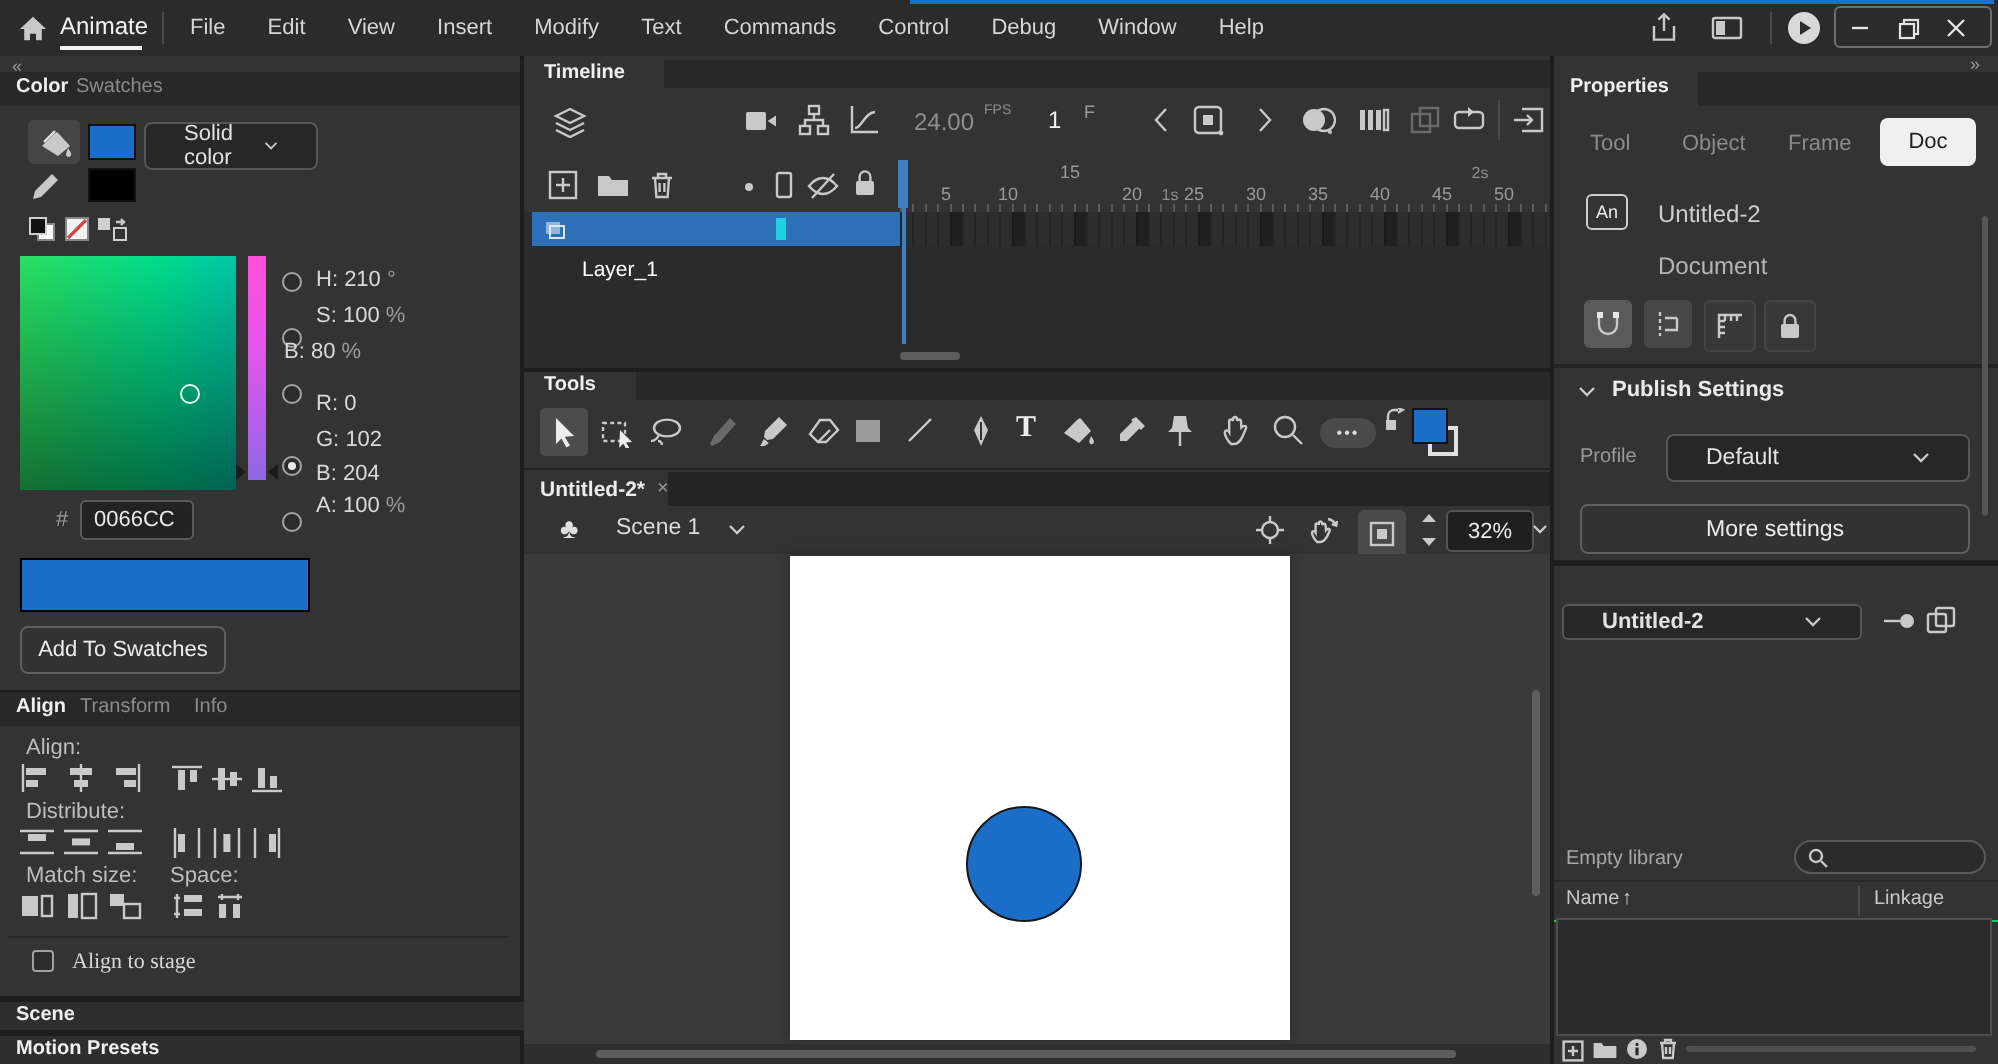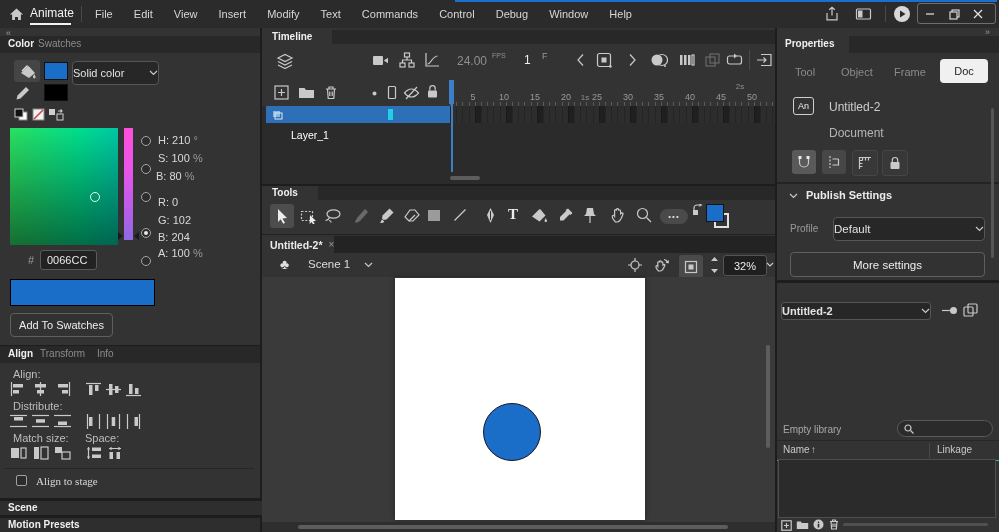--- a/index.html
+++ b/index.html
@@ -14,21 +14,21 @@
   .dim .ic{stroke:#6a6a6a;} .dim .icf{fill:#6a6a6a;}
   
   #titlebar{position:absolute;left:0;top:0;width:999px;height:28px;background:#2b2b2b;border-bottom:1px solid #191919;}
   .menu-item{color:#d6d6d6;font-size:11px;padding:0 9px;line-height:28px;display:inline-block;}
   
   .strip{background:#282828;}
   .tab-on{color:#f0f0f0;font-weight:bold;}
   .tab-off{color:#8b8b8b;}
   .burger{width:13px;height:9px;border-top:2px solid #9a9a9a;border-bottom:2px solid #9a9a9a;position:relative;}
   .burger::after{content:"";position:absolute;left:0;right:0;top:2.5px;height:2px;background:#9a9a9a;}
-  .ddl{background:#272727;border:1px solid #565656;border-radius:4px;display:flex;align-items:center;justify-content:space-between;padding:0 0;box-sizing:border-box;color:#e2e2e2;}
+  .ddl{background:#272727;border:1px solid #565656;border-radius:4px;display:flex;align-items:center;justify-content:space-between;padding:0 19px;box-sizing:border-box;color:#e2e2e2;}
   .btn{border:1px solid #5f5f5f;border-radius:4px;display:flex;align-items:center;justify-content:center;color:#ededed;box-sizing:border-box;background:#323232;}
   .radio{width:10px;height:10px;border:1px solid #a5a5a5;border-radius:50%;box-sizing:border-box;position:relative;background:#2c2c2c;}
   .radio.on::after{content:"";position:absolute;left:2px;top:2px;width:4px;height:4px;border-radius:50%;background:#e8e8e8;}
   .vlab{color:#d9d9d9;font-size:11px;}
   .checkbox{width:11px;height:11px;border:1px solid #a0a0a0;border-radius:2px;background:#2c2c2c;box-sizing:border-box;}
   .toolbtn{width:24px;height:24px;border-radius:3px;display:flex;align-items:center;justify-content:center;}
   .chip{box-sizing:border-box;}
   .scroll-thumb{background:#5d5d5d;border-radius:2px;}
   .picker{background:linear-gradient(to bottom,rgba(0,0,0,0) 0%,rgba(0,0,0,0.5) 100%),
                  linear-gradient(to right,#2ae061 0%,#00dd8d 65%,#00c7a6 100%);}
@@ -165,21 +165,21 @@
       </div>
       <div class="abs huebar" style="left:124px;top:100px;width:9px;height:112px;"></div>
       <div class="abs tri-r" style="left:118px;top:204px;"></div>
       <div class="abs tri-l" style="left:134px;top:204px;"></div>
 
       <div class="abs radio" style="left:141px;top:108px;"></div>
       <span class="abs vlab txt" style="left:158px;top:106px;"><span>H:</span> <span>210</span> <span style="color:#9a9a9a">°</span></span>
       <div class="abs radio" style="left:141px;top:126px;"></div>
       <span class="abs vlab txt" style="left:158px;top:124px;"><span>S:</span> <span>100</span> <span style="color:#9a9a9a">%</span></span>
       <div class="abs radio" style="left:141px;top:144px;"></div>
-      <span class="abs vlab txt" style="left:156px;top:142px;"><span>B:</span> <span>80</span> <span style="color:#9a9a9a">%</span></span>
+      <span class="abs vlab txt" style="left:142px;top:142px;"><span>B:</span> <span>80</span> <span style="color:#9a9a9a">%</span></span>
       <div class="abs radio on" style="left:141px;top:170px;"></div>
       <span class="abs vlab txt" style="left:158px;top:168px;"><span>R:</span> <span>0</span></span>
       <div class="abs radio" style="left:141px;top:188px;"></div>
       <span class="abs vlab txt" style="left:158px;top:186px;"><span>G:</span> <span>102</span></span>
       <div class="abs radio" style="left:141px;top:205px;"></div>
       <span class="abs vlab txt" style="left:158px;top:203px;"><span>B:</span> <span>204</span></span>
       <span class="abs vlab txt" style="left:158px;top:219px;"><span>A:</span> <span>100</span> <span style="color:#9a9a9a">%</span></span>
 
       <span class="abs txt" style="left:28px;top:226px;color:#9a9a9a;">#</span>
       <div class="abs" style="left:40px;top:222px;width:57px;height:20px;background:#222;border:1px solid #5a5a5a;border-radius:3px;display:flex;align-items:center;padding-left:6px;box-sizing:border-box;color:#e8e8e8;">
@@ -469,21 +469,21 @@
         <svg width="13" height="15" viewBox="0 0 13 15">
             <rect class="icf" x="2" y="6.5" width="9" height="7" rx="1"></rect>
             <path class="ic" d="M3.8 6.5V4.4a2.7 2.7 0 0 1 5.4 0v2.1"></path>
           </svg>
       </span>
 
       <span class="abs txt" style="left:323px;top:13px;color:#8f8f8f;font-size:8px;transform:translateX(-50%);">1s</span>
       <span class="abs txt" style="left:478px;top:2px;color:#8f8f8f;font-size:8px;transform:translateX(-50%);">2s</span>
       <span class="num" style="left:211px;top:12px;">5</span>
       <span class="num" style="left:242px;top:12px;">10</span>
-      <span class="num" style="left:273px;top:12px;">15</span>
+      <span class="num" style="left:273px;top:1px;">15</span>
       <span class="num" style="left:304px;top:12px;">20</span>
       <span class="num" style="left:335px;top:12px;">25</span>
       <span class="num" style="left:366px;top:12px;">30</span>
       <span class="num" style="left:397px;top:12px;">35</span>
       <span class="num" style="left:428px;top:12px;">40</span>
       <span class="num" style="left:459px;top:12px;">45</span>
       <span class="num" style="left:490px;top:12px;">50</span>
       <div class="abs ruler-ticks" style="left:188px;top:22px;width:325px;height:4px;"></div>
     </div>
 

